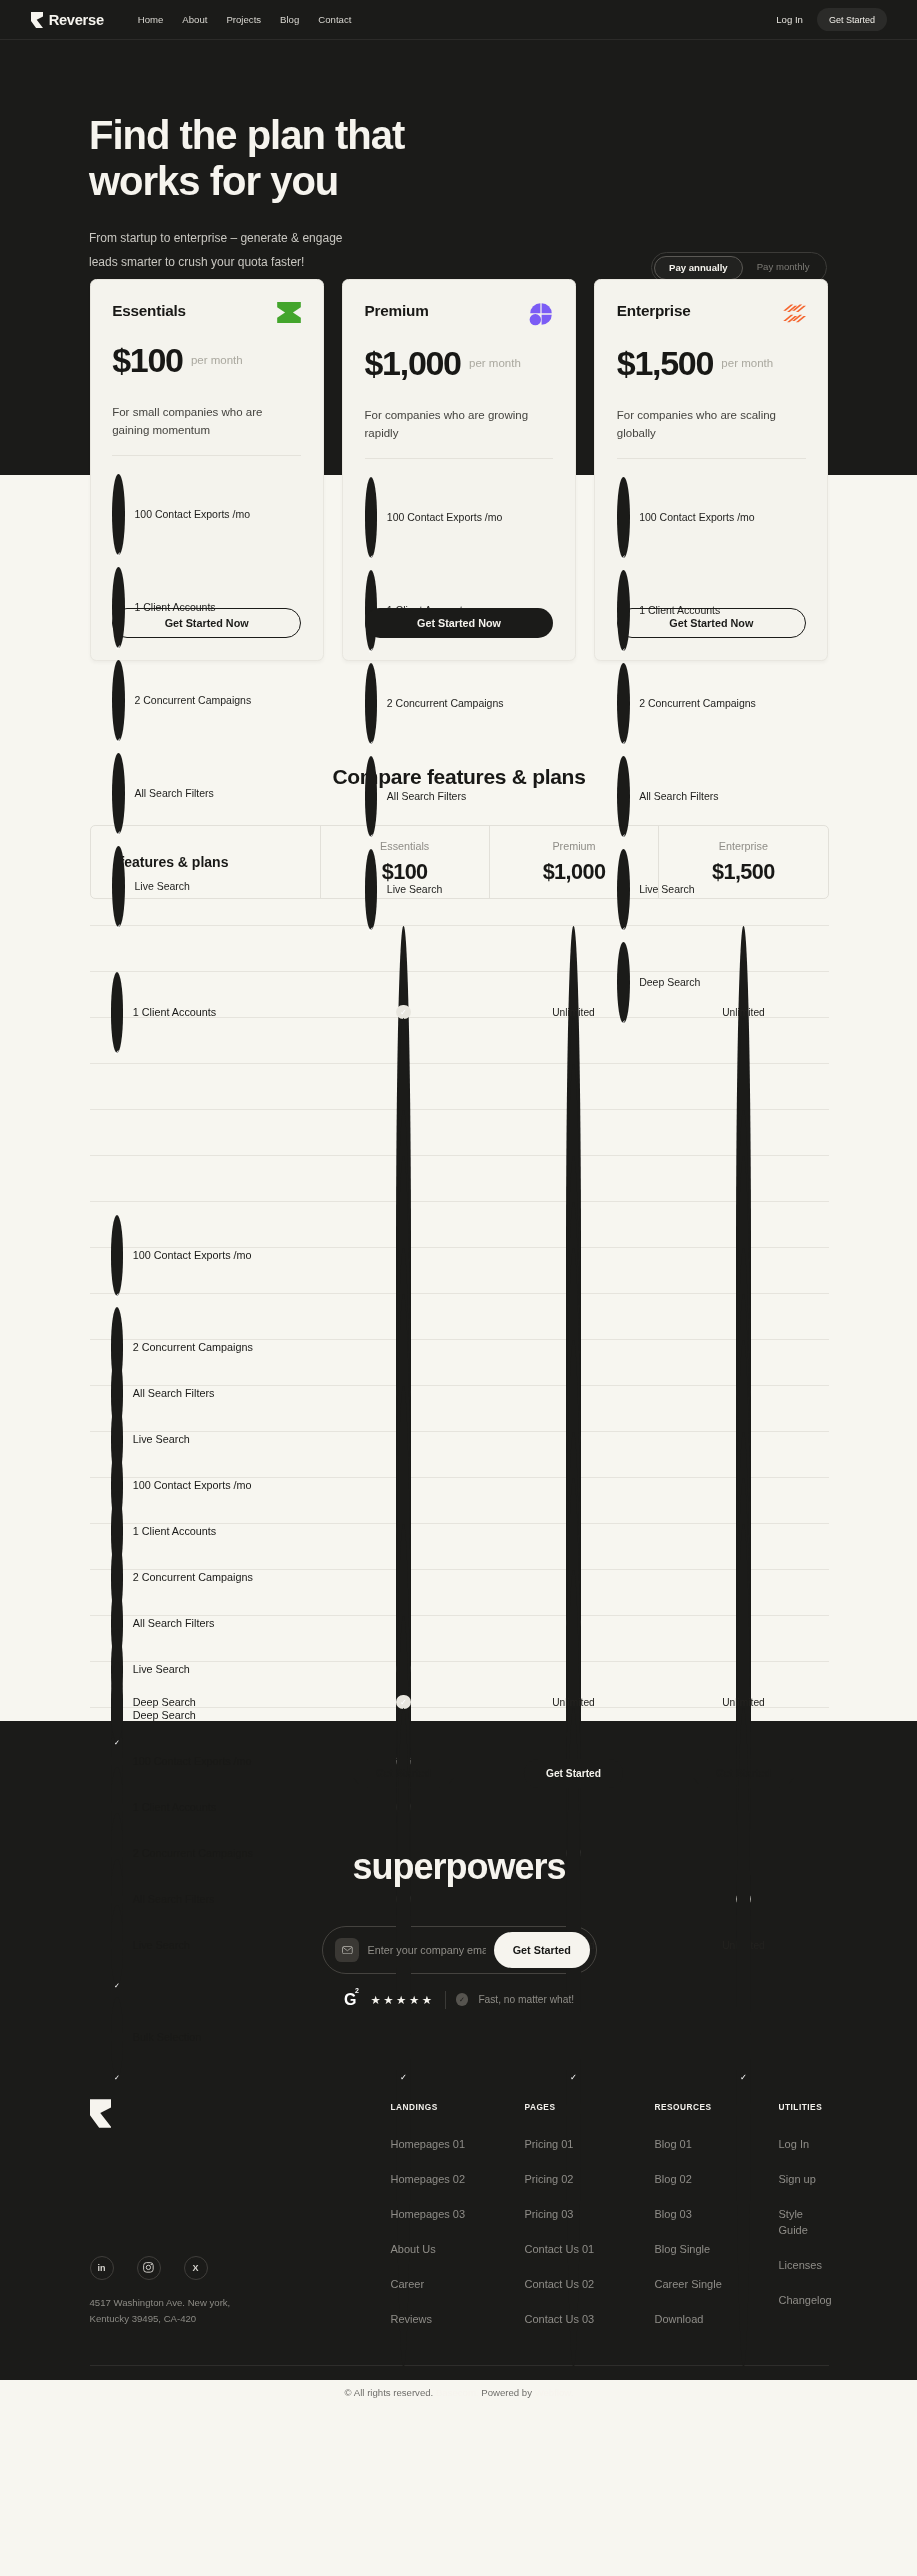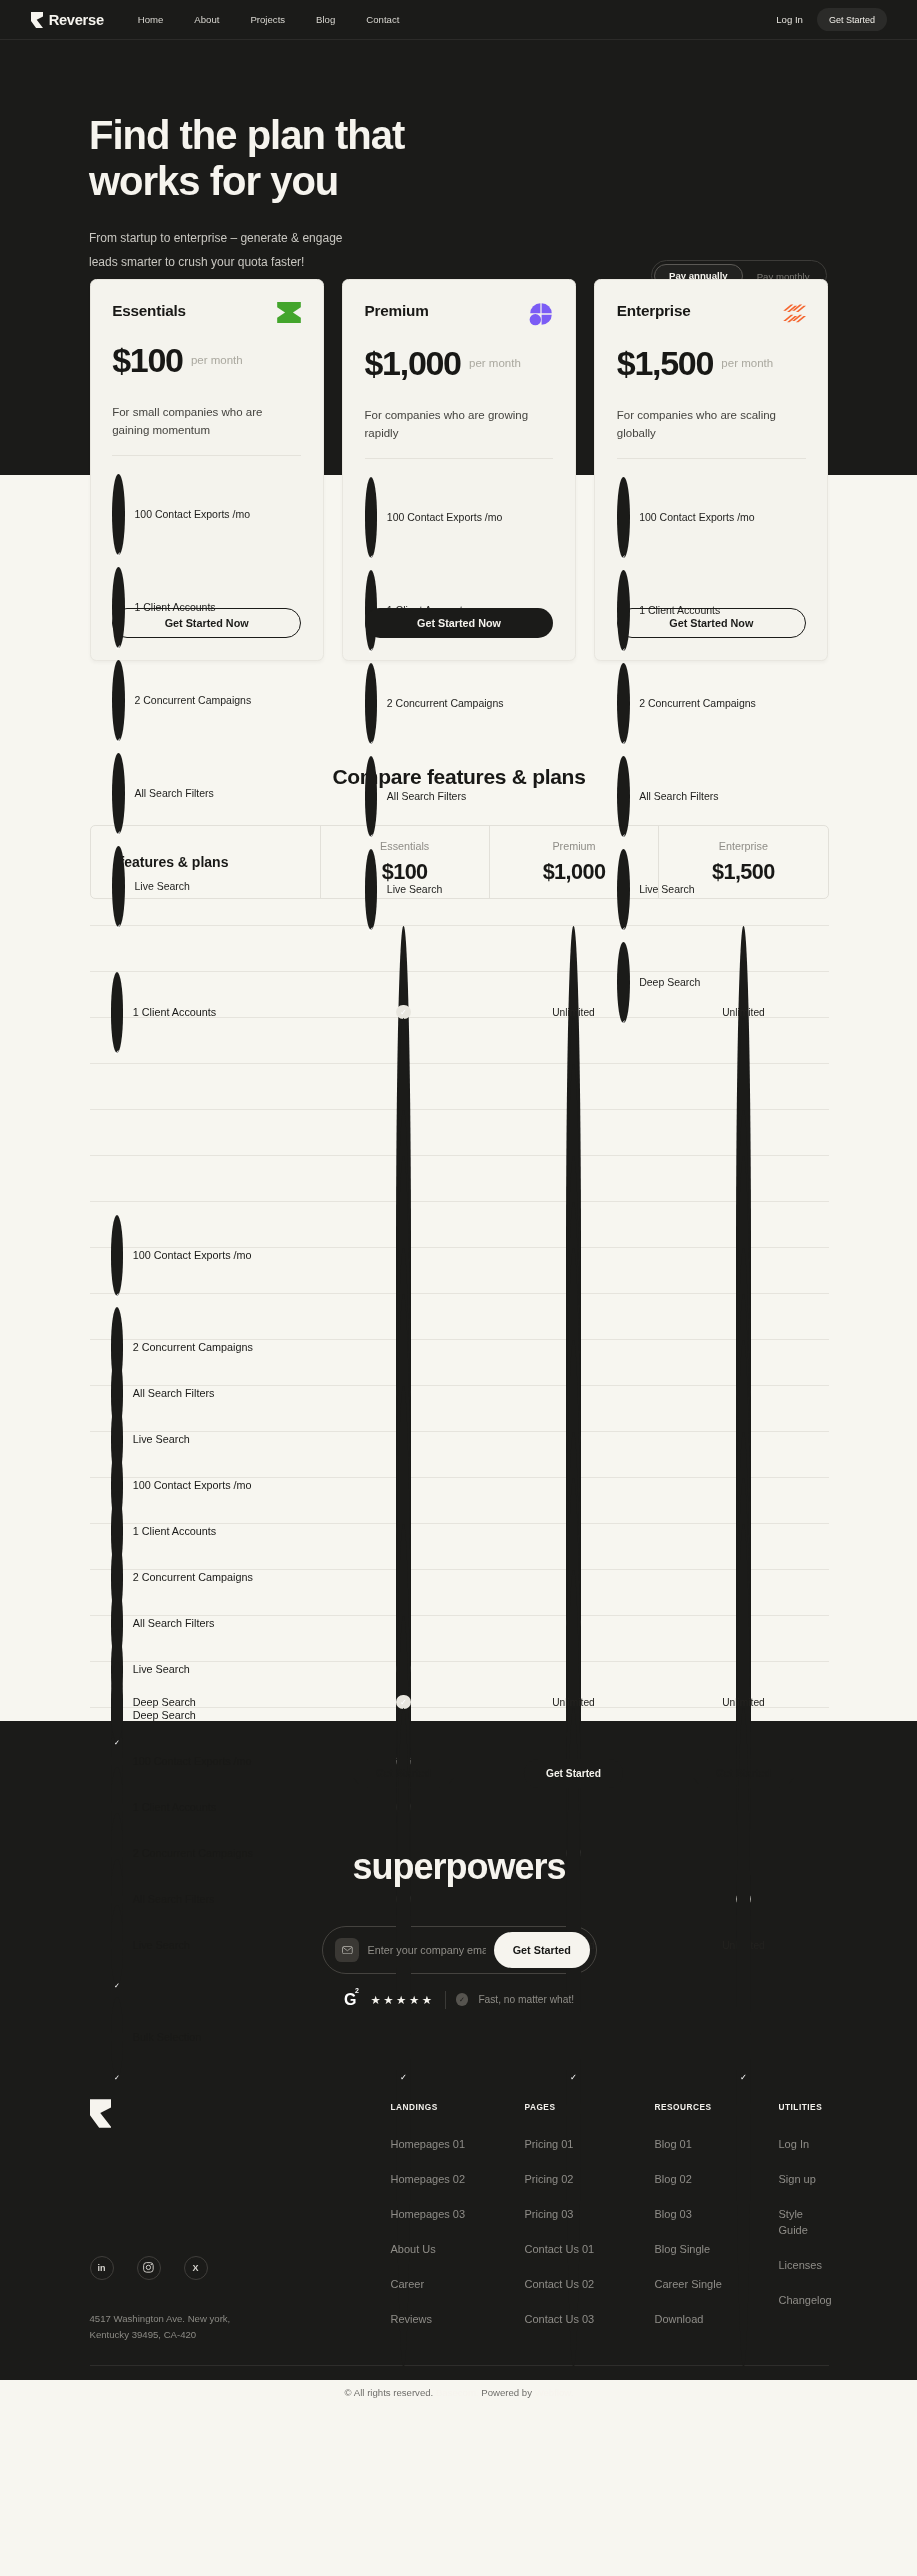--- a/index.html
+++ b/index.html
@@ -5,31 +5,31 @@
   *{margin:0;padding:0;box-sizing:border-box}
   html,body{width:918px;height:2576px;overflow:hidden}
   body{font-family:"Liberation Sans","DejaVu Sans",sans-serif;background:#f7f6f0;color:#181816}
   a{text-decoration:none;color:inherit}
   button{font-family:Liberation Sans, sans-serif;cursor:pointer;background:none;border:none}
 
   
   .header{height:40px;background:#1b1b19;display:flex;align-items:center;padding:16px 31px;border-bottom:0.6px solid #2c2b29}
   .brand{display:flex;align-items:center;gap:5.7px}
   .brand-text{color:#f6f4ee;font-size:14.7px;font-weight:800;letter-spacing:-0.3px}
-  .nav{display:flex;gap:31px;margin-left:34px}
+  .nav{display:flex;gap:19px;margin-left:34px}
   .nav a{color:#d8d6d0;font-size:9.6px}
   .header-right{margin-left:auto;display:flex;align-items:center;gap:14px}
   .login{color:#e4e2dc;font-size:9.6px}
   .header-cta{background:#2b2b29;color:#f0eee8;font-size:9px;padding:6.4px 12px;border-radius:12px}
 
   
   .hero{height:435px;background:#1b1b19;position:relative;padding:72px 13px 0 89px}
   .hero h1{color:#f6f4ee;font-size:40px;line-height:46px;font-weight:800;letter-spacing:-1px}
   .hero-sub{margin-top:21.7px;color:#c9c7c1;font-size:12px;line-height:24px}
-  .toggle{position:absolute;top:220px;right:91px;display:flex;align-items:flex-end;border:0.6px solid #3c3b38;border-radius:15.3px;padding:2.5px}
+  .toggle{position:absolute;top:212px;right:91px;display:flex;align-items:flex-start;border:0.6px solid #3c3b38;border-radius:15.3px;padding:2.5px}
   .tg{font-size:9.6px;padding:5.7px 14px;border-radius:12.7px;color:#7c7a75}
   .tg.active{color:#f6f4ee;font-weight:700;border:0.6px solid #5b5955;background:#222220}
 
   
   .light{height:1442px;background:#f7f6f0}
   .cards{width:739px;margin:-196px auto 0;display:flex;gap:18px}
   .card{flex:1;height:382px;background:#f4f3ed;border:0.6px solid #e8e6df;border-radius:6.4px;padding:21.7px;position:relative;box-shadow:0 1.3px 3.8px rgba(0,0,0,.04)}
   .card-head{display:flex;justify-content:space-between;align-items:flex-start}
   .card-title{font-size:15.3px;font-weight:800;letter-spacing:-0.2px}
   .price-row{margin-top:18px;display:flex;align-items:center;gap:8.3px}
@@ -78,21 +78,21 @@
   .g2{color:#fff;font-size:16px;font-weight:800;position:relative}
   .g2 sup{font-size:7px;position:relative;top:-5.7px;left:-1.3px}
   .stars{color:#f6f4ee;font-size:11.5px;letter-spacing:2.5px}
   .vdiv{width:0.6px;height:18px;background:#3b3a37}
   .rate-chk{width:12.7px;height:12.7px;border-radius:50%;background:#56544f;color:#1b1b19;font-size:7px;font-weight:700;display:flex;align-items:center;justify-content:center}
   .rate-note{color:#8f8d87;font-size:10.2px}
 
   .footer{width:739px;margin:90px auto 0;display:grid;grid-template-columns:301px 134px 130px 124px 1fr}
   .fleft .socials{margin-top:126px;display:flex;gap:23px}
   .soc{width:24px;height:24px;border-radius:50%;border:0.6px solid #403e3b;display:flex;align-items:center;justify-content:center;color:#d6d4cf;font-size:9px;font-weight:700}
-  .addr{margin-top:31px;color:#8b8a84;font-size:9.6px;line-height:16px}
+  .addr{margin-top:15px;color:#8b8a84;font-size:9.6px;line-height:16px}
   .fcol h4{color:#f3f1ec;font-size:8.3px;font-weight:700;letter-spacing:0.5px;margin:3.8px 0 24px}
   .fcol a{display:block;color:#8f8d88;font-size:11px;line-height:16px;margin-bottom:19px}
   .fbottom{width:739px;margin:19px auto 0;border-top:0.6px solid #2e2d2b;padding-top:21px;text-align:center;font-size:9.6px;color:#706f6b}
   .fbottom .hl{color:#f6f4ee}
 </style>
 </head>
 <body>
 
 <div class="header">
   <a class="brand" href="#">

